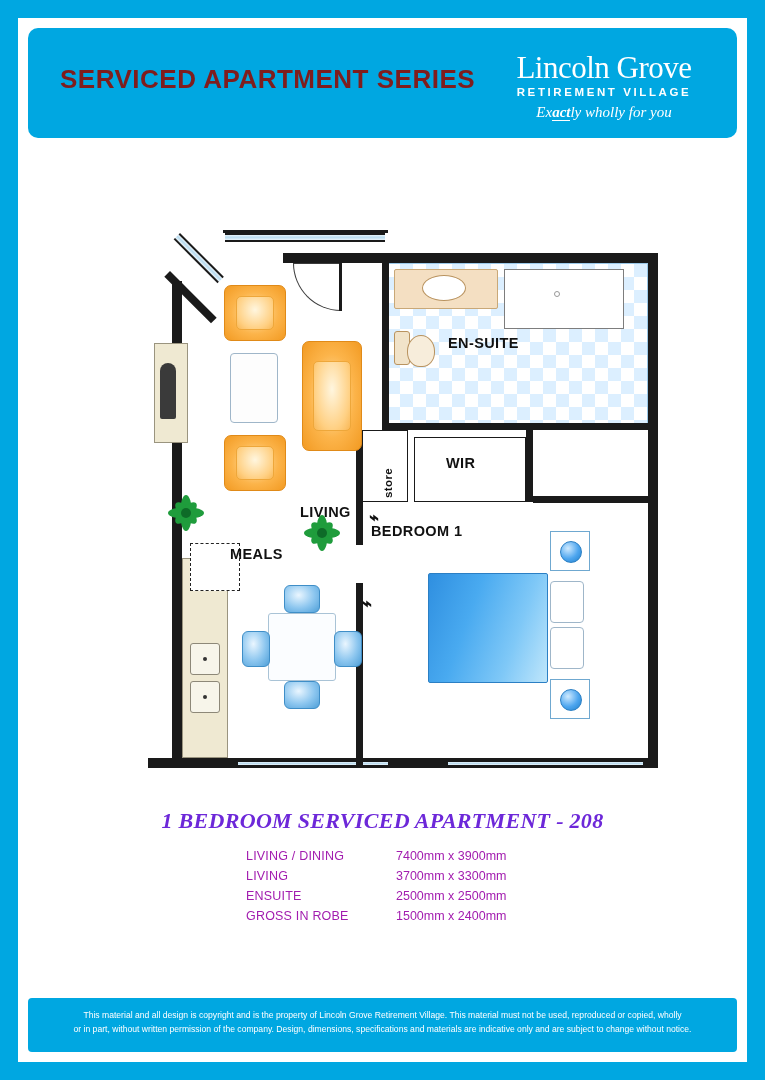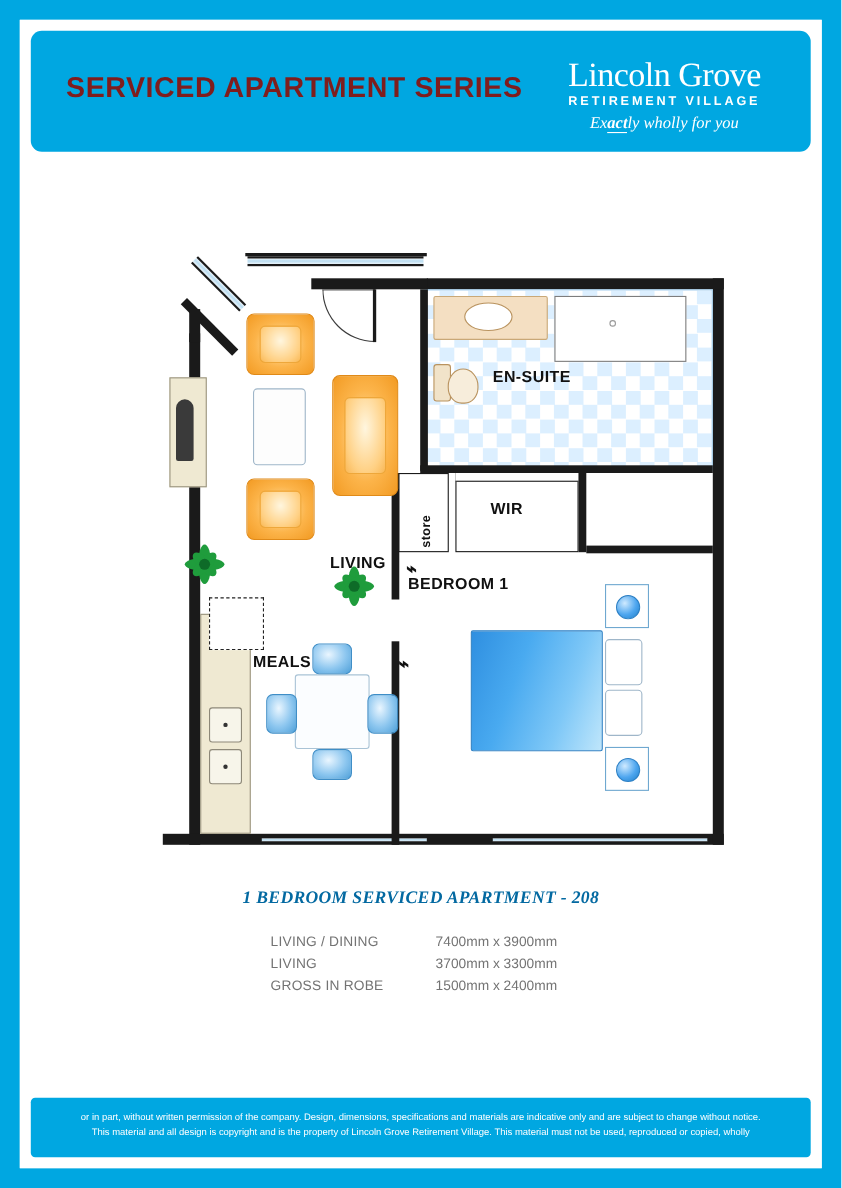--- a/index.html
+++ b/index.html
@@ -230,32 +230,32 @@
     background: #fbfdff;
     border: 1.5px solid #a9c3d6;
   }
 
   
   .plan-title {
     position: absolute;
     left: 0; top: 790px;
     width: 729px;
     text-align: center;
-    font-size: 16px;
+    font-size: 22px;
     font-style: italic;
     font-weight: bold;
-    color: #0369a1;
+    color: #6d28d9;
     letter-spacing: 0.3px;
     font-family: "Liberation Serif", serif;
   }
   .schedule {
     position: absolute;
     left: 228px; top: 828px;
     font-size: 12.5px;
-    color: #737373;
+    color: #a21caf;
   }
   .schedule table { border-collapse: collapse; }
   .schedule td { padding: 3px 0; font-size: 12.5px; }
   .schedule td.name { width: 150px; font-weight: normal; letter-spacing: 0.2px;}
   .schedule td.dim { font-weight: normal; }
   .gfa {
     position: absolute;
     left: 250px; top: 932px;
     font-size: 13px;
     font-weight: bold;
@@ -388,21 +388,21 @@
     </div>
 
     <div class="tv-unit" style="left:36px; top:130px; width:34px; height:100px;"></div>
     <div class="tv-screen" style="left:42px; top:150px; width:16px; height:56px; border-radius:8px 8px 2px 2px;"></div>
 
     <div class="bench" style="left:64px; top:345px; width:46px; height:200px;"></div>
     <div class="sink" style="left:72px; top:430px; width:30px; height:32px;"></div>
     <div class="sink" style="left:72px; top:468px; width:30px; height:32px;"></div>
     <div class="dashed-box" style="left:72px; top:330px; width:50px; height:48px;"></div>
 
-    <div class="lbl" style="left:112px; top:333px;margin-top:48px;">MEALS</div>
+    <div class="lbl" style="left:112px; top:333px;">MEALS</div>
     <div class="dining-table" style="left:150px; top:400px; width:68px; height:68px; border-radius:3px;"></div>
     <div class="chair" style="left:166px; top:372px; width:36px; height:28px;"></div>
     <div class="chair" style="left:166px; top:468px; width:36px; height:28px;"></div>
     <div class="chair" style="left:124px; top:418px; width:28px; height:36px;"></div>
     <div class="chair" style="left:216px; top:418px; width:28px; height:36px;"></div>
 
   </div>
 
   <div class="plan-title">1 BEDROOM SERVICED APARTMENT - 208</div>
 
@@ -411,26 +411,30 @@
       <tbody>
         <tr>
           <td class="name">LIVING / DINING</td>
           <td class="dim">7400mm x 3900mm</td>
         </tr>
         <tr>
           <td class="name">LIVING</td>
           <td class="dim">3700mm x 3300mm</td>
         </tr>
         <tr>
+          <td class="name">ENSUITE</td>
+          <td class="dim">2500mm x 2500mm</td>
+        </tr>
+        <tr>
           <td class="name">GROSS IN ROBE</td>
           <td class="dim">1500mm x 2400mm</td>
         </tr>
       </tbody>
     </table>
   </div>
 
 
   <div class="footer">
+    <div>This material and all design is copyright and is the property of Lincoln Grove Retirement Village. This material must not be used, reproduced or copied, wholly</div>
     <div>or in part, without written permission of the company. Design, dimensions, specifications and materials are indicative only and are subject to change without notice.</div>
-    <div>This material and all design is copyright and is the property of Lincoln Grove Retirement Village. This material must not be used, reproduced or copied, wholly</div>
   </div>
 
 </div>
 
 </body></html>

